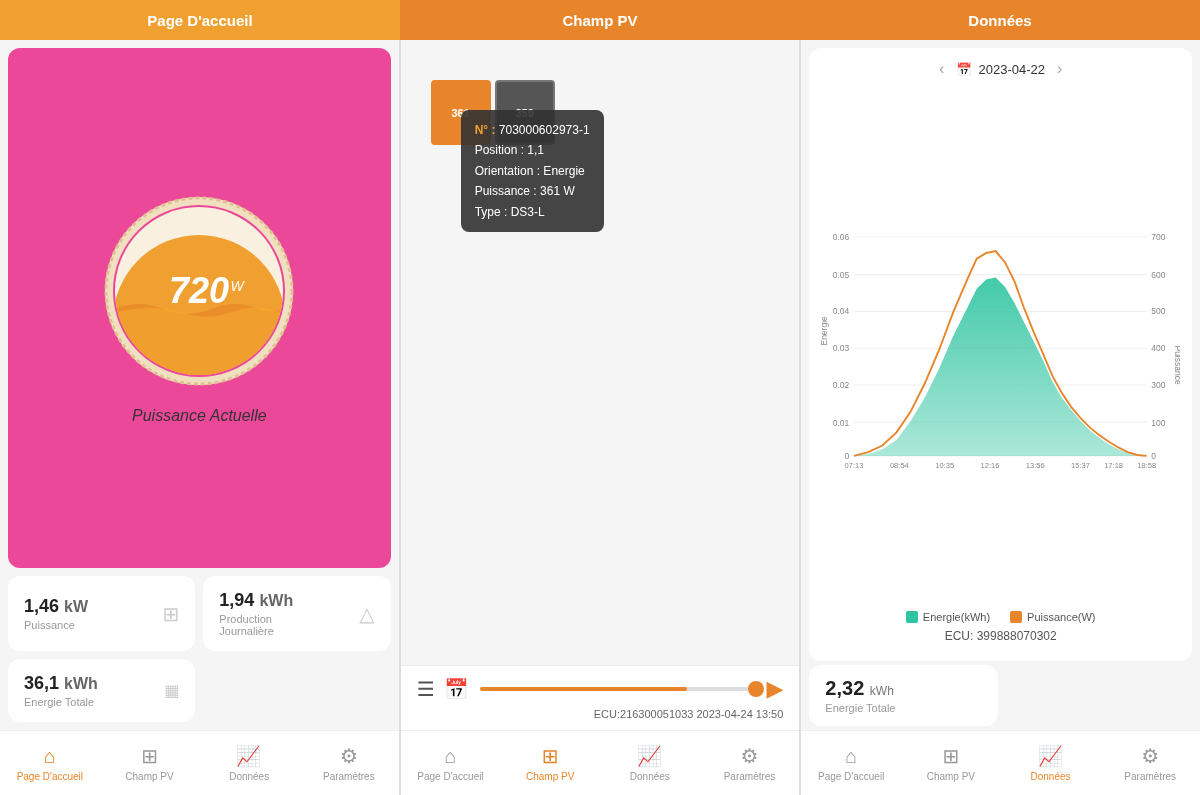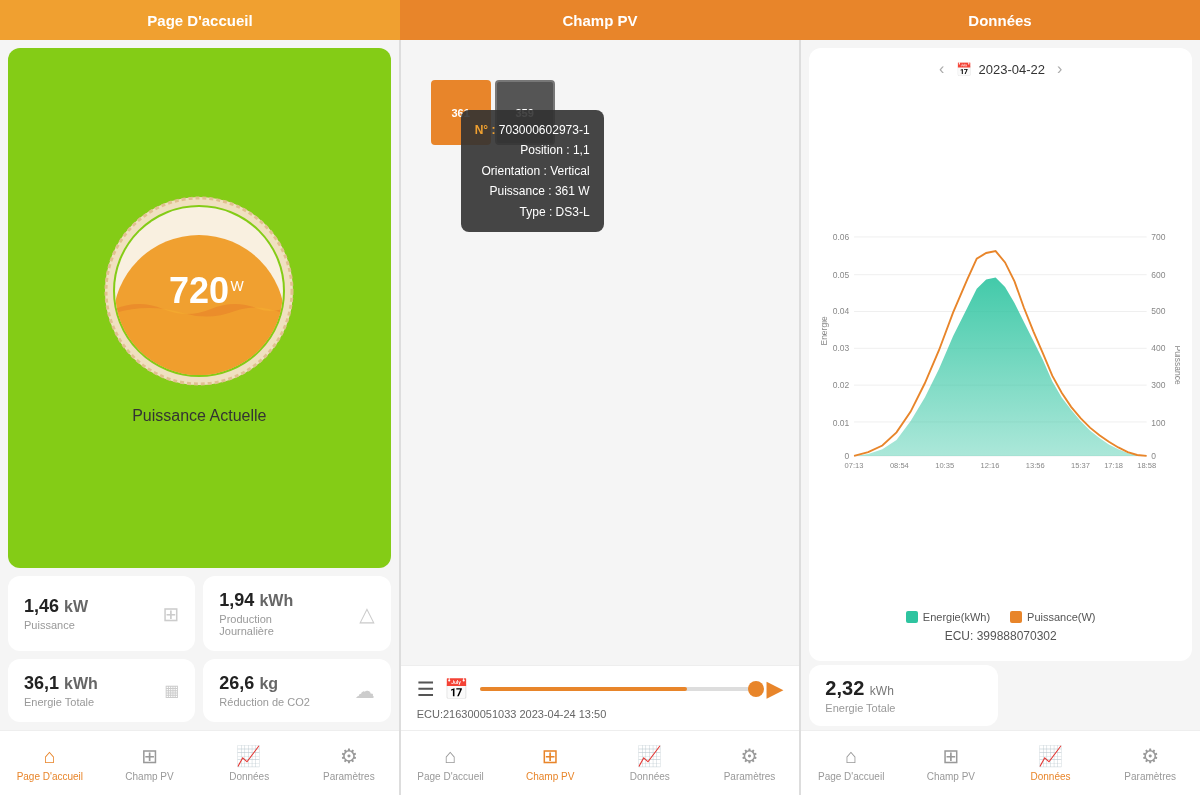--- a/index.html
+++ b/index.html
@@ -13,21 +13,21 @@
     .header-section.right { background: #e8852a; }
 
     
     .main { display: flex; flex: 1; overflow: hidden; }
 
     
     .panel { flex: 1; display: flex; flex-direction: column; background: #f5f5f5; border-right: 1px solid #ddd; }
     .panel:last-child { border-right: none; }
 
     
-    .gauge-area { flex: 1; display: flex; flex-direction: column; align-items: center; justify-content: center; background: #84cc16; margin: 8px; border-radius: 12px; padding: 20px; }
+    .gauge-area { flex: 1; display: flex; flex-direction: column; align-items: center; justify-content: center; background: #ec4899; margin: 8px; border-radius: 12px; padding: 20px; font-style: italic; }
     .gauge-container { position: relative; width: 200px; height: 200px; }
     .gauge-svg { width: 200px; height: 200px; }
     .gauge-label { text-align: center; margin-top: 16px; font-size: 16px; font-weight: 500; color: #333; }
 
     
     .stats-grid { display: grid; grid-template-columns: 1fr 1fr; gap: 8px; margin: 0 8px 8px 8px; }
     .stat-card { background: white; border-radius: 12px; padding: 14px 16px; display: flex; justify-content: space-between; align-items: center; }
     .stat-info { display: flex; flex-direction: column; }
     .stat-value { font-size: 18px; font-weight: 700; color: #222; }
     .stat-value span { font-size: 16px; font-weight: 700; color: #666; }
@@ -42,32 +42,32 @@
     .nav-label { font-size: 10px; color: #999; }
     .nav-label.active { color: #e8852a; }
     .panel2-content { flex: 1; padding: 10px; display: flex; flex-direction: column; align-items: flex-start; position: relative; }
 
     
     .solar-panel-item { width: 60px; height: 65px; background: #555; border: 2px solid #777; border-radius: 4px; display: flex; align-items: center; justify-content: center; color: white; font-size: 11px; font-weight: 600; cursor: pointer; position: relative; }
     .solar-panel-item.active { background: #e8852a; border-color: #e8852a; }
     .panels-row { display: flex; gap: 4px; margin-top: 30px; margin-left: 20px; }
 
     
-    .tooltip { position: absolute; top: 70px; left: 60px; background: rgba(50,50,50,0.9); color: white; border-radius: 8px; padding: 10px 14px; font-size: 12px; line-height: 1.7; z-index: 10; text-align: right; }
+    .tooltip { position: absolute; top: 70px; left: 60px; background: rgba(50,50,50,0.9); color: white; border-radius: 8px; padding: 10px 14px; font-size: 12px; line-height: 1.7; z-index: 10; }
     .tooltip-title { color: #f0a030; font-weight: 700; }
 
     
     .panel2-bottom { padding: 10px 16px; background: white; border-top: 1px solid #eee; }
     .panel2-controls { display: flex; align-items: center; gap: 10px; margin-bottom: 6px; }
     .ctrl-icon { font-size: 20px; color: #555; cursor: pointer; }
     .slider-track { flex: 1; height: 4px; background: #ddd; border-radius: 2px; position: relative; }
     .slider-fill { position: absolute; left: 0; top: 0; height: 100%; background: #e8852a; border-radius: 2px; width: 75%; }
     .slider-thumb { position: absolute; right: 0; top: 50%; transform: translate(50%, -50%); width: 16px; height: 16px; background: #e8852a; border-radius: 50%; }
     .play-btn { font-size: 22px; color: #e8852a; cursor: pointer; }
-    .ecu-label { font-size: 11px; color: #666; text-align: left; }
+    .ecu-label { font-size: 11px; color: #666; text-align: right; }
     .panel3-content { flex: 1; background: white; margin: 8px 8px 4px 8px; border-radius: 12px; padding: 12px; display: flex; flex-direction: column; }
 
     
     .tabs { display: flex; border-bottom: 1px solid #eee; margin-bottom: 8px; }
     .tab { flex: 1; text-align: center; padding: 6px 0; font-size: 13px; color: #999; cursor: pointer; border-bottom: 2px solid transparent; }
     .tab.active { color: #e8852a; border-bottom: 2px solid #e8852a; }
 
     
     .date-nav { display: flex; align-items: center; justify-content: center; gap: 12px; margin-bottom: 8px; }
     .date-arrow { font-size: 16px; color: #aaa; cursor: pointer; }
@@ -155,27 +155,20 @@
         </div>
         <div class="stat-icon">△</div>
       </div>
       <div class="stat-card">
         <div class="stat-info">
           <div class="stat-value">36,1 <span>kWh</span></div>
           <div class="stat-name">Energie Totale</div>
         </div>
         <div class="stat-icon" style="font-size:16px;">▦</div>
       </div>
-      <div class="stat-card">
-        <div class="stat-info">
-          <div class="stat-value">26,6 <span>kg</span></div>
-          <div class="stat-name">Réduction de CO2</div>
-        </div>
-        <div class="stat-icon">☁</div>
-      </div>
     </div>
 
     <div class="bottom-nav">
       <div class="nav-item">
         <div class="nav-icon active">⌂</div>
         <div class="nav-label active">Page D'accueil</div>
       </div>
       <div class="nav-item">
         <div class="nav-icon">⊞</div>
         <div class="nav-label">Champ PV</div>
@@ -201,21 +194,21 @@
           <span>361</span>
         </div>
         <div class="solar-panel-item">
           <span>359</span>
         </div>
       </div>
 
       <div class="tooltip">
         <div><span class="tooltip-title">N° : </span>703000602973-1</div>
         <div>Position : 1,1</div>
-        <div>Orientation : Vertical</div>
+        <div>Orientation : Energie</div>
         <div>Puissance : 361 W</div>
         <div>Type : DS3-L</div>
       </div>
     </div>
 
     <div class="panel2-bottom">
       <div class="panel2-controls">
         <span class="ctrl-icon">☰</span>
         <span class="ctrl-icon">📅</span>
         <div class="slider-track">

